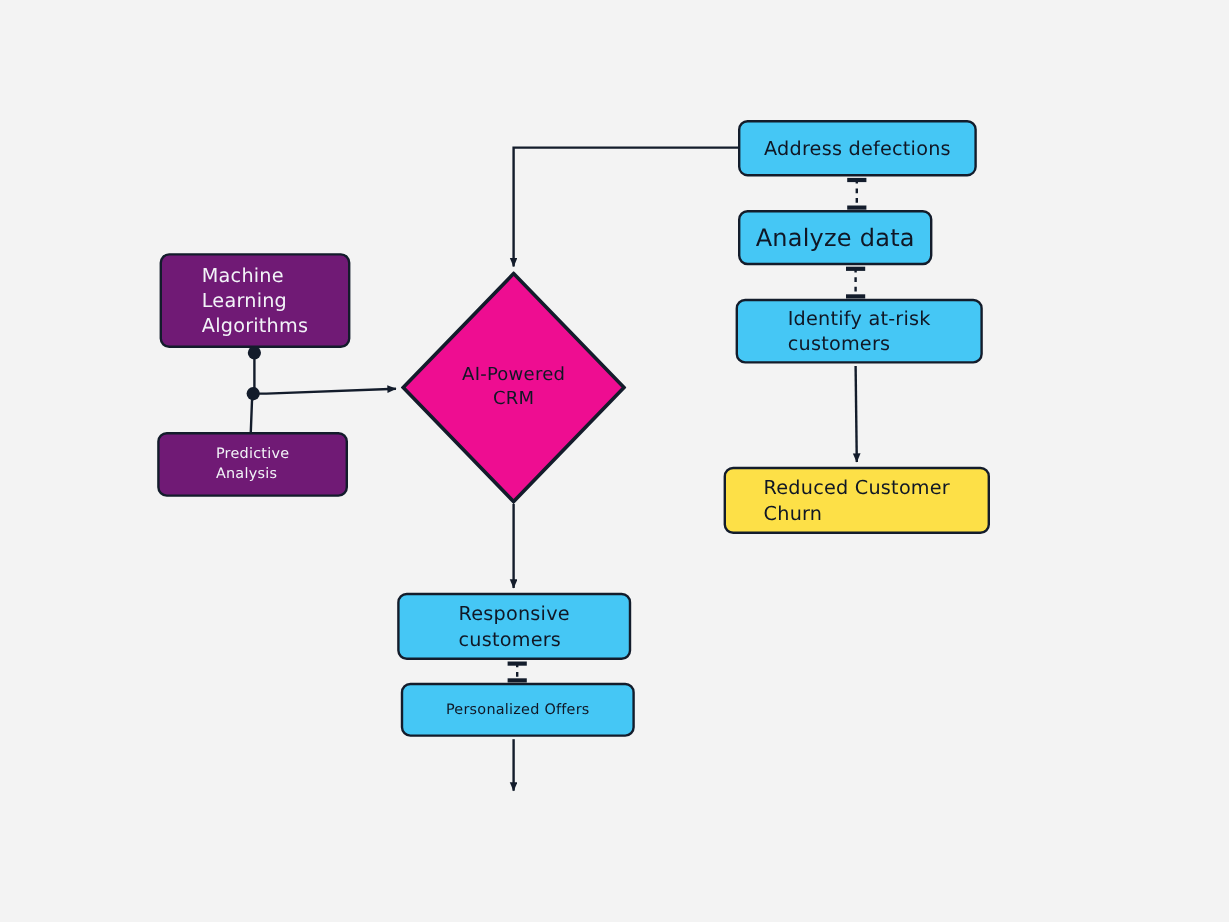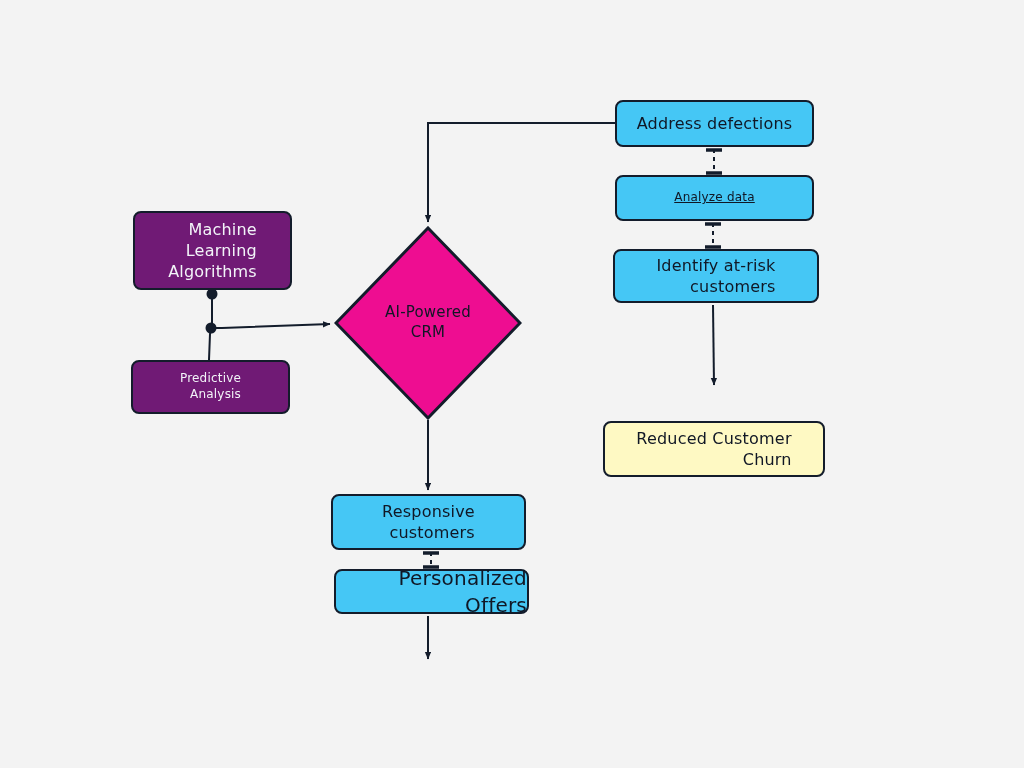--- a/index.html
+++ b/index.html
@@ -28,39 +28,38 @@
     width: 1024px;
     height: 768px;
     pointer-events: none;
   }
   .node {
     position: absolute;
     box-sizing: border-box;
     display: flex;
     align-items: center;
     justify-content: center;
-    text-align: right;
+    text-align: left;
     border: 2px solid #131c2b;
     border-radius: 8px;
     line-height: 1.32;
     white-space: pre-line;
     letter-spacing: 0.2px;
   }
   .node.dark {
     background: #701a75;
     color: #f2f4f8;
   }
   .node.blue {
     background: #45c7f5;
     color: #101725;
   }
   .node.pink {
-    background: #fef9c3;
+    background: #fde047;
     color: #101725;
-    margin-top: 32px;
   }
   .diamond-wrap {
     position: absolute;
   }
   .diamond-label {
     position: absolute;
     left: 0;
     top: 0;
     width: 100%;
     height: 100%;
@@ -129,37 +128,37 @@
 
   <div class="node dark" style="left:131px; top:360px; width:159px; height:54px; font-size:12px;">
     <span>Predictive
 Analysis</span>
   </div>
 
   <div class="node blue" style="left:615px; top:100px; width:199px; height:47px; font-size:16px;">
     <span>Address defections</span>
   </div>
 
-  <div class="node blue" style="left:615px; top:175px; width:199px; height:46px; font-size:12px;text-decoration:underline;">
+  <div class="node blue" style="left:615px; top:175px; width:162px; height:46px; font-size:20px;">
     <span>Analyze data</span>
   </div>
 
   <div class="node blue" style="left:613px; top:249px; width:206px; height:54px; font-size:16px;">
     <span>Identify at-risk
 customers</span>
   </div>
 
   <div class="node pink" style="left:603px; top:389px; width:222px; height:56px; font-size:16px;">
     <span>Reduced Customer
 Churn</span>
   </div>
 
   <div class="node blue" style="left:331px; top:494px; width:195px; height:56px; font-size:16px;">
     <span>Responsive
 customers</span>
   </div>
 
-  <div class="node blue" style="left:334px; top:569px; width:195px; height:45px; font-size:20px;">
+  <div class="node blue" style="left:334px; top:569px; width:195px; height:45px; font-size:12px;">
     <span>Personalized Offers</span>
   </div>
 
 
 </div>
 
 </body></html>

